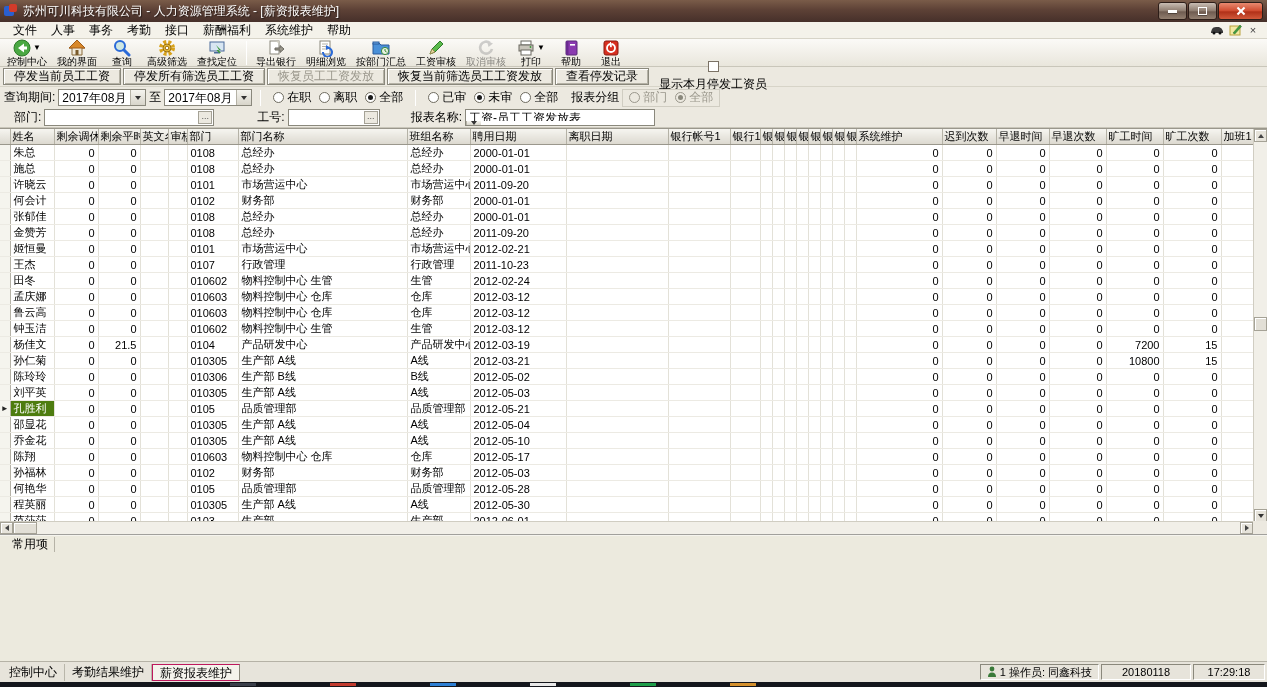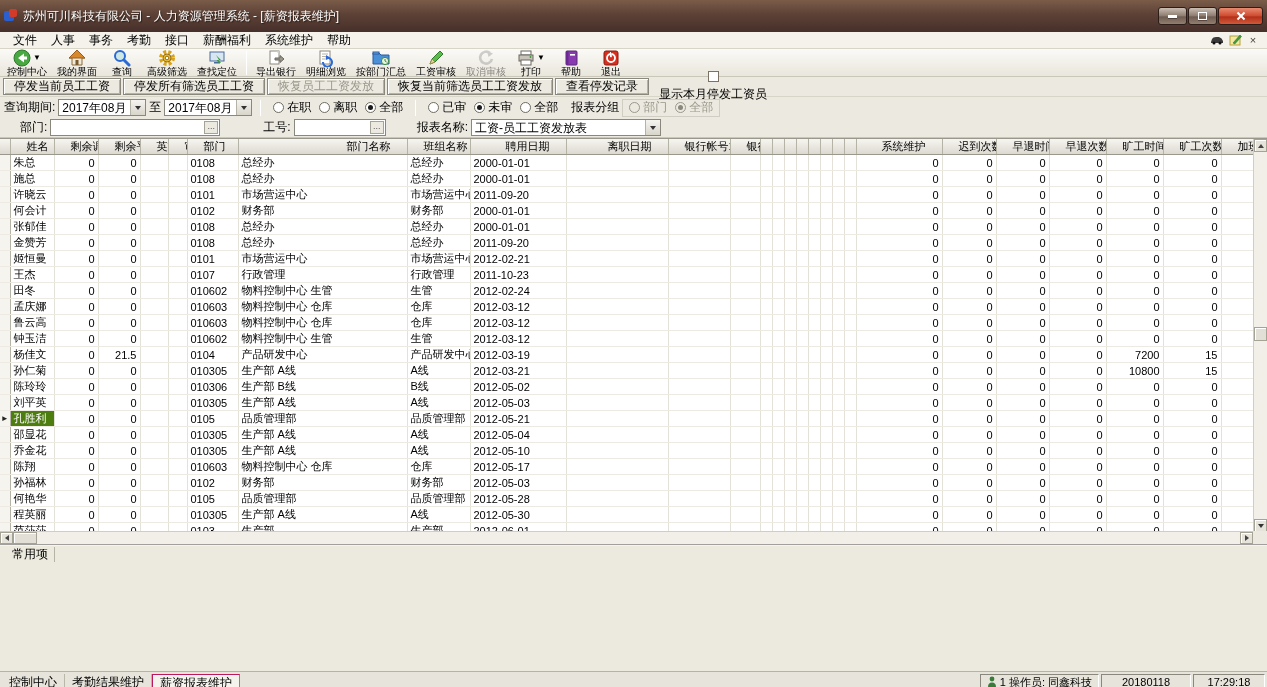--- a/index.html
+++ b/index.html
@@ -1,21 +1,21 @@
 <!DOCTYPE html>
 <html><head>
 <meta charset="utf-8">
 <style>
   html,body{margin:0;padding:0;background:#777;}
   *{box-sizing:border-box;}
   #screen{position:relative;width:1267px;height:687px;overflow:hidden;
     font-family:"Liberation Sans","DejaVu Sans",sans-serif;font-size:12px;color:#000;
     background:#ece9e0;}
   
-  .titlebar{height:32px;display:flex;align-items:center;padding:0 4px;
+  .titlebar{height:22px;display:flex;align-items:center;padding:0 4px;
     background:linear-gradient(to bottom,#7a5c49 0%,#5d4136 45%,#46302a 100%);
     color:#fff;}
   .appicon{width:14px;height:14px;margin-right:5px;position:relative;flex:0 0 auto;}
   .appicon .a1{position:absolute;left:0;top:2px;width:10px;height:10px;background:#2a5fd0;border-radius:2px;}
   .appicon .a2{position:absolute;left:5px;top:0;width:8px;height:8px;background:#d23b2a;border-radius:2px;}
   .title-text{flex:1;font-size:12px;white-space:nowrap;overflow:hidden;text-shadow:1px 1px 1px #00000088;}
   .wbtns{display:flex;gap:1px;}
   .wbtn{width:29px;height:18px;border:1px solid #2c1d18;border-radius:3px;
     background:linear-gradient(to bottom,#c9bdb3,#8d7b6e 50%,#6e5b50 55%,#937f70);
     display:flex;align-items:center;justify-content:center;position:relative;}
@@ -45,21 +45,21 @@
   
   .actionbar{height:20px;display:flex;align-items:center;gap:2px;padding:1px 3px;
     background:#ece9e0;border-bottom:1px solid #d7d4c8;}
   .abtn{height:17px;padding:0 10px;font-size:12px;line-height:15px;background:#ece9e0;
     border:1px solid #8a887c;box-shadow:inset 1px 1px 0 #ffffff,inset -1px -1px 0 #b5b2a6;white-space:nowrap;}
   .abtn.dis{color:#9a978c;}
   .cbwrap{display:flex;align-items:center;margin-left:8px;gap:4px;flex-direction:column;}
   .cbox{width:11px;height:11px;background:#fff;border:1px solid #7b7265;}
   
   .queryrow{height:21px;display:flex;align-items:center;padding:0 4px;background:#ece9e0;gap:3px;}
-  .filterrow{height:20px;display:flex;align-items:center;padding:0 20px;background:#ece9e0;
+  .filterrow{height:20px;display:flex;align-items:center;padding:0 14px;background:#ece9e0;
     border-bottom:1px solid #c9c6ba;gap:3px;}
   .lbl{white-space:nowrap;}
   .combo{display:flex;height:17px;border:1px solid #8a887c;background:#fff;align-items:stretch;}
   .combo .cval{padding:1px 3px;white-space:nowrap;overflow:hidden;line-height:14px;}
   .combo .cbtn{width:15px;background:linear-gradient(to bottom,#f5f4ef,#d8d5ca);
     border-left:1px solid #b5b2a6;display:flex;align-items:center;justify-content:center;}
   .tri-down{width:0;height:0;border-left:3px solid transparent;border-right:3px solid transparent;border-top:4px solid #333;}
   .tinput{height:17px;border:1px solid #8a887c;background:#fff;display:flex;align-items:center;}
   .tinput .dots{width:14px;height:13px;margin:1px;background:#ece9e0;border:1px solid #a5a296;
     font-size:9px;line-height:9px;text-align:center;color:#555;}
@@ -69,21 +69,21 @@
   .rgroup{display:flex;align-items:center;font-family:Liberation Mono, monospace;}
   .rgroup.dis .radio{background:#ece9e0;border-color:#9a978c;}
   .rgroup.dis .radio.on:after{background:#8a887c;}
   .rgroup.dis .rlabel{color:#9a978c;}
   .vsep{width:1px;height:16px;background:#c2bfb3;border-right:1px solid #fff;margin:0 5px;}
   .rbox{border:1px solid #d0cdc2;padding:0 2px;display:flex;align-items:center;height:18px;}
   
   .table-region{position:relative;height:406px;background:#fff;border-top:1px solid #9a978c;}
   .gridwrap{position:absolute;left:0;top:0;width:1253px;height:393px;overflow:hidden;background:#fff;}
   table.grid{border-collapse:collapse;table-layout:fixed;width:1253px;}
-  .grid th{height:14px;font-weight:normal;font-size:11px;text-align:right;padding:0 16px;
+  .grid th{height:14px;font-weight:normal;font-size:11px;text-align:left;padding:0 2px;
     background:linear-gradient(to bottom,#f6f5f0,#dcd9d0);border-right:1px solid #b5b2a6;
     border-bottom:1px solid #9a978c;white-space:nowrap;overflow:hidden;}
   .grid td{height:13px;font-size:11px;padding:0 3px;border-right:1px solid #e3e1d8;
     border-bottom:1px solid #eceae3;white-space:nowrap;overflow:hidden;}
   .grid td.num{text-align:right;}
   .grid td.ind{background:#f5f4ee;border-right:1px solid #b5b2a6;padding:0;text-align:center;
     font-size:8px;line-height:13px;color:#222;}
   .grid td.sel{background:#4d7c0f;color:#fff;}
   
   .vscroll{position:absolute;right:0;top:0;width:14px;height:393px;background:#f1efe8;border-left:1px solid #d0cdc2;}
@@ -399,21 +399,21 @@
     <span class="tinput" style="width:170px;">
       <span style="flex:1;padding:0 3px;"></span>
       <span class="dots">...</span>
     </span>
     <span class="lbl" style="margin-left:40px;">工号:</span>
     <span class="tinput" style="width:92px;">
       <span style="flex:1;padding:0 3px;"></span>
       <span class="dots">...</span>
     </span>
     <span class="lbl" style="margin-left:28px;">报表名称:</span>
-    <span class="combo" style="width:190px;">
+    <span class="combo" style="width:190px;flex-direction:column;">
       <span class="cval" style="flex:1;">工资-员工工资发放表</span>
       <span class="cbtn">
           <span class="tri-down"></span>
         </span>
     </span>
   </div>
 
   <div class="table-region">
     <div class="gridwrap">
       <table class="grid">

